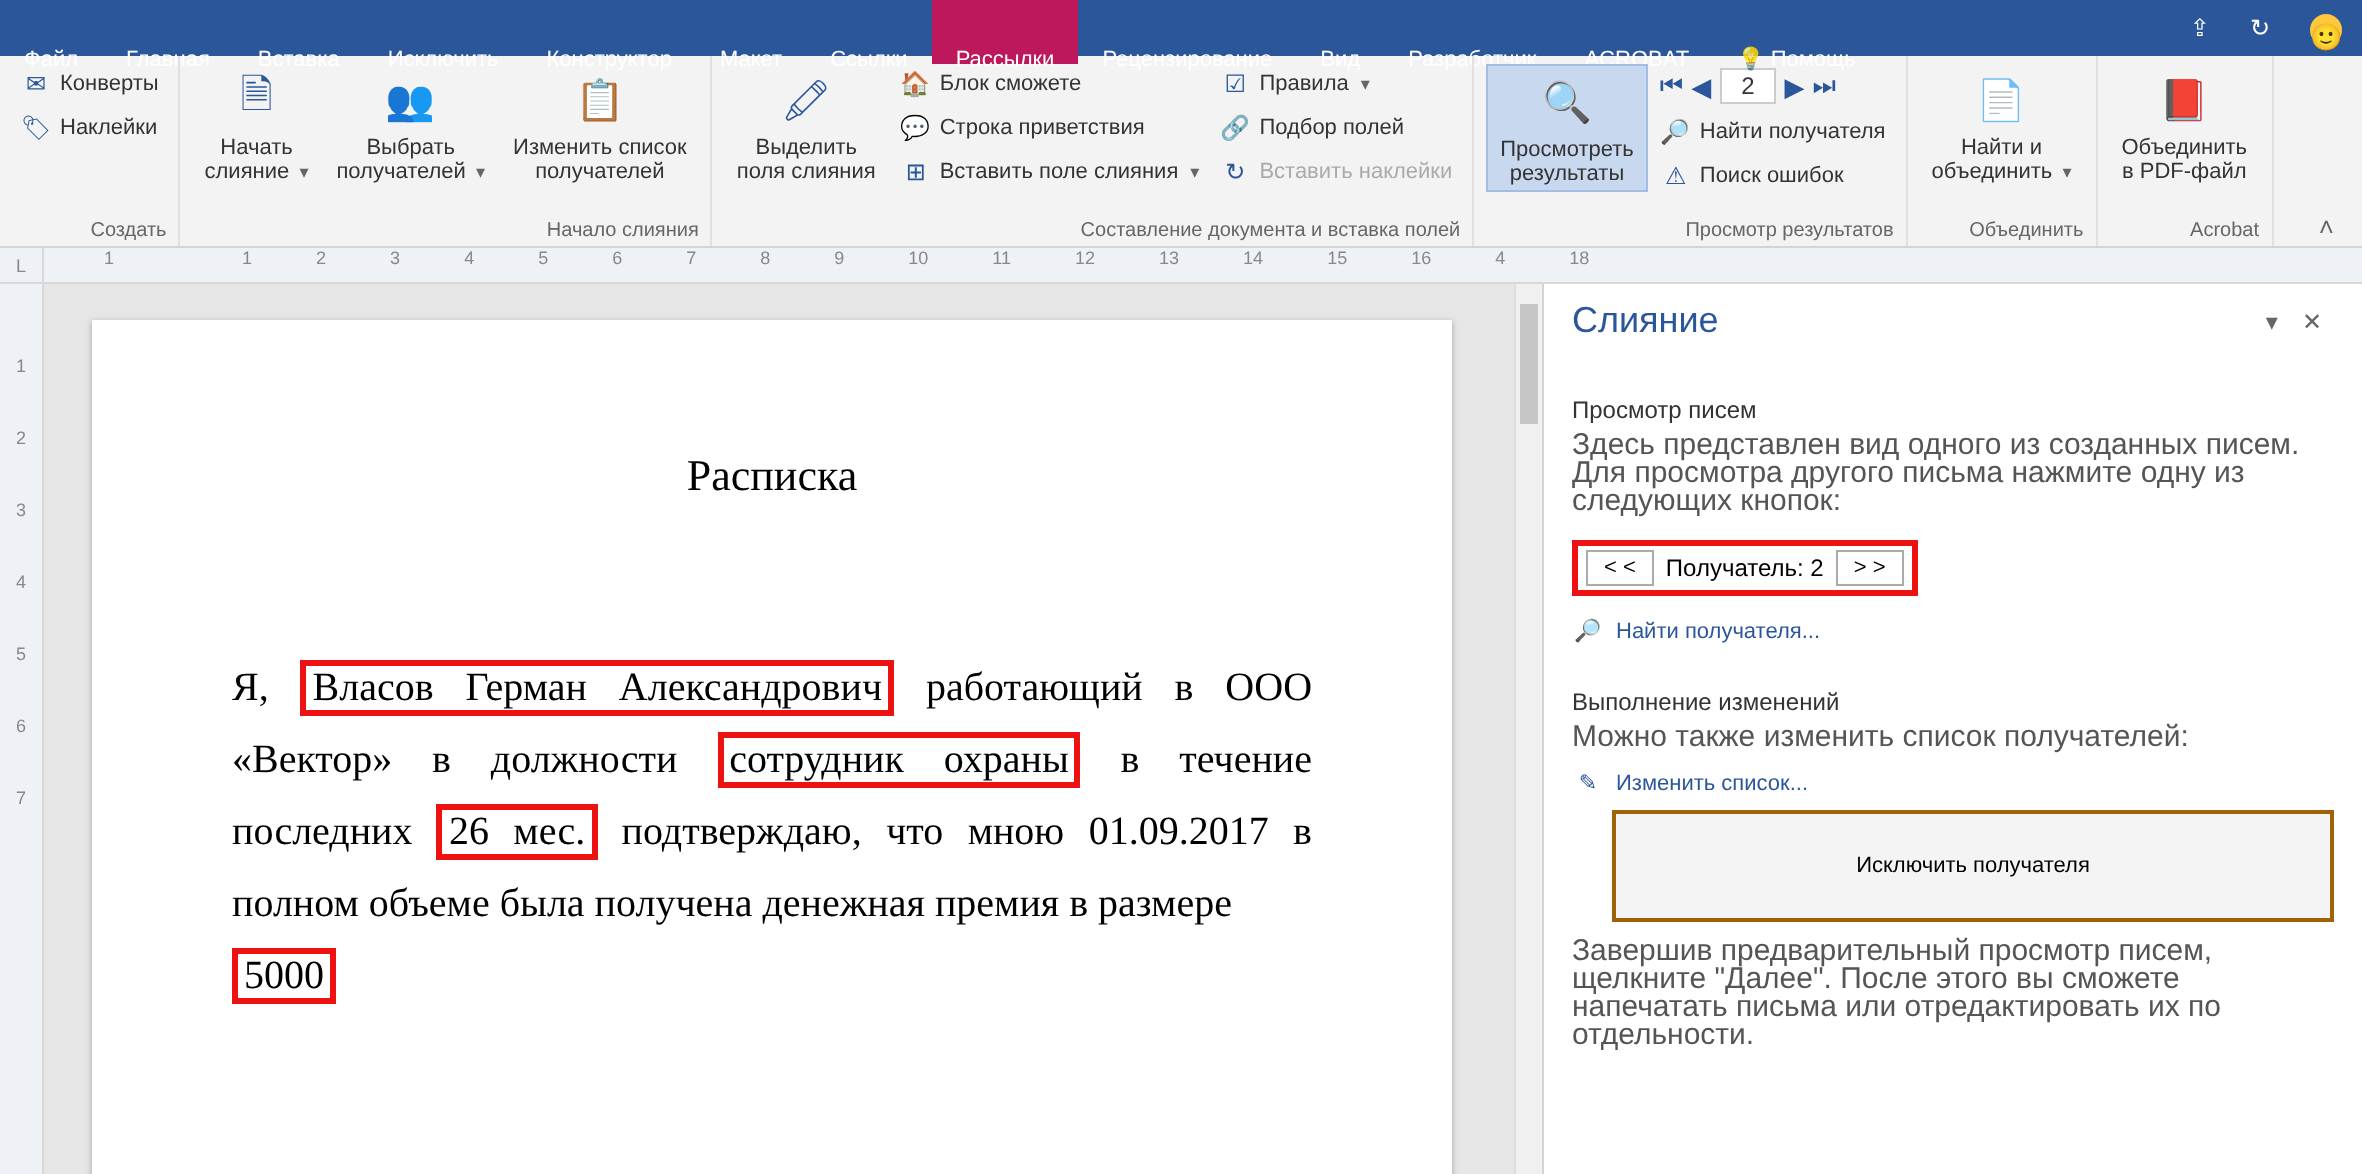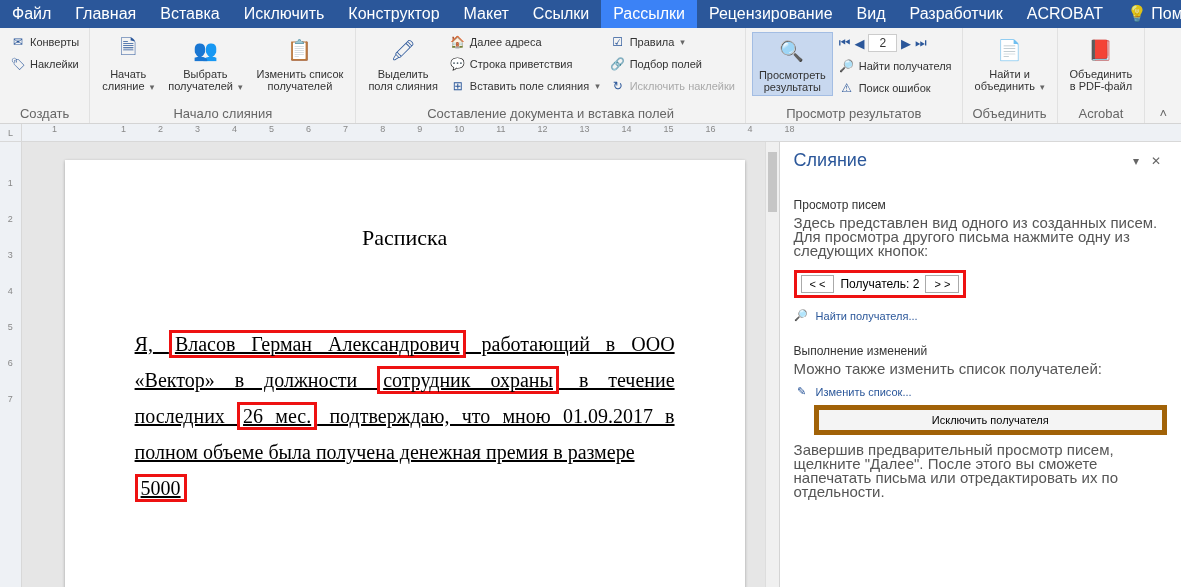--- a/index.html
+++ b/index.html
@@ -1,31 +1,31 @@
 <!DOCTYPE html>
 <html><head>
 <meta charset="utf-8">
 <style>
   * { box-sizing: border-box; margin: 0; padding: 0; }
   body { font-family: "Segoe UI", Tahoma, sans-serif; font-size: 12px; background: #fff; width: 1181px; height: 587px; overflow: hidden; }
 
   
   .tabs { display: flex; background: #2b579a; color: #fff; height: 28px; align-items: stretch; }
-  .tab { padding: 0 12px; line-height: 28px; cursor: pointer; font-size: 16px; white-space: nowrap; }
-  .tab.active { background: #3b82f6; }
+  .tab { padding: 16px 12px; line-height: 28px; cursor: pointer; font-size: 11px; white-space: nowrap; }
+  .tab.active { background: #be185d; }
   .tab-spacer { flex: 1; }
   .tab-icon { padding: 0 10px; line-height: 28px; }
   .smiley { width:16px; height:16px; border-radius:50%; background:#ffc83d; display:inline-block; vertical-align:middle; position:relative; }
   .smiley::before { content:"🙂"; font-size:13px; position:absolute; left:0; top:-2px; }
 
   
   .ribbon { display:flex; background:#f3f3f3; border-bottom:1px solid #d4d4d4; height: 96px; }
   .group { border-right:1px solid #e1e1e1; padding: 4px 6px 2px 6px; display:flex; flex-direction:column; }
   .group-body { display:flex; align-items:flex-start; gap:2px; flex:1; }
-  .group-label { text-align:center; font-size:13px; color:#666; margin-top:2px; }
+  .group-label { text-align:right; font-size:10px; color:#666; margin-top:2px; }
   .big-btn { display:flex; flex-direction:column; align-items:center; justify-content:flex-start; padding:2px 6px; cursor:pointer; min-width:48px; }
   .big-btn .icon-box { width:32px; height:32px; display:flex; align-items:center; justify-content:center; font-size:20px; color:#2b579a; }
   .big-btn .lab { font-size:11px; text-align:center; line-height:12px; margin-top:2px; color:#333; }
   .big-btn.active { background:#c8d8ef; border:1px solid #a3bde3; }
   .vlist { display:flex; flex-direction:column; gap:2px; }
   .line-btn { display:flex; align-items:center; gap:4px; padding:2px 4px; cursor:pointer; font-size:11px; color:#333; white-space:nowrap; }
   .line-btn.disabled { color:#aaa; }
   .line-btn .ic { width:16px; height:16px; display:inline-flex; align-items:center; justify-content:center; font-size:12px; color:#2b579a; }
   .dd { font-size:9px; color:#666; margin-left:2px; }
   .nav-box { display:flex; align-items:center; gap:4px; font-size:12px; color:#2b579a; padding:2px 4px; }
@@ -35,38 +35,38 @@
   
   .ruler-row { display:flex; background:#eef1f5; border-bottom:1px solid #d8d8d8; height:18px; font-size:9px; color:#888; }
   .ruler-corner { width:22px; border-right:1px solid #d8d8d8; text-align:center; line-height:18px; }
   .ruler { flex:1; position:relative; overflow:hidden; padding-left:30px; }
   .ruler-inner { display:flex; gap:32px; }
   .ruler-inner span { position:relative; }
 
   
   .workspace { display:flex; height:calc(587px - 28px - 96px - 18px); }
   .vruler { width:22px; background:#eef1f5; border-right:1px solid #d8d8d8; font-size:9px; color:#888; display:flex; flex-direction:column; align-items:center; gap:26px; padding-top:10px; }
-  .doc-area { flex:1; background:#e6e6e6; padding:18px 20px 0 43px; overflow:hidden; }
+  .doc-area { flex:1; background:#e6e6e6; padding:18px 20px 0 24px; overflow:hidden; }
   .page { background:#fff; width:680px; min-height:600px; box-shadow:0 1px 3px rgba(0,0,0,.3); padding: 60px 70px; font-family:"Times New Roman", serif; font-size:20px; color:#000; line-height:36px; }
   .doc-title { text-align:center; font-size:22px; margin-bottom:70px; }
-  .doc-body { text-align:justify;text-decoration:underline; }
+  .doc-body { text-align:justify; }
   .hl { border:3px solid #e11; padding:0 3px; }
 
   
   .panel { width:410px; border-left:1px solid #d4d4d4; background:#fff; display:flex; flex-direction:column; padding: 6px 14px 10px 14px; }
   .panel-head { display:flex; align-items:center; color:#2b579a; font-size:18px; padding:2px 0 8px 0; }
   .panel-head .sp { flex:1; }
   .panel-head .pic { font-size:12px; color:#666; cursor:pointer; padding:0 6px; }
   .panel h4 { font-size:12px; font-weight:400; margin:19px 0 4px 0; color:#333; }
   .panel p { font-size:15px; color:#555; line-height:14px; margin-bottom:6px; }
   .link { color:#2b579a; cursor:pointer; font-size:11px; display:flex; align-items:center; gap:6px; padding:3px 0; }
   .link .ic { width:16px; text-align:center; }
   .recip-row { display:flex; align-items:center; gap:6px; margin:6px 0 8px 0; border:3px solid #e11; padding:2px 4px; width:max-content; }
   .recip-btn { border:1px solid #aaa; background:#fff; padding:2px 8px; font-size:11px; cursor:pointer; }
-  .exclude-btn { border:5px solid #a16207; background:#f4f4f4; padding:4px 14px; font-size:11px; cursor:pointer; margin:4px 0 8px 20px; }
+  .exclude-btn { border:2px solid #a16207; background:#f4f4f4; padding:20px 14px; font-size:11px; cursor:pointer; margin:4px 0 8px 20px; }
 
   
   .doc-area-wrap { position:relative; flex:1; display:flex; }
   .vscroll { width:14px; background:#f0f0f0; border-left:1px solid #ddd; position:relative; }
   .vscroll .thumb { position:absolute; left:2px; right:2px; top:10px; height:60px; background:#c6c6c6; }
 </style>
 </head>
 <body>
 
 <div class="tabs">
@@ -127,21 +127,21 @@
 
   <div class="group">
     <div class="group-body">
       <div class="big-btn">
         <div class="icon-box">🖍</div>
         <div class="lab"><span>Выделить</span><br><span>поля слияния</span></div>
       </div>
       <div class="vlist">
         <div class="line-btn">
             <span class="ic">🏠</span>
-            <span>Далее адреса</span>
+            <span>Блок сможете</span>
           </div>
         <div class="line-btn">
             <span class="ic">💬</span>
             <span>Строка приветствия</span>
           </div>
         <div class="line-btn">
             <span class="ic">⊞</span>
             <span>Вставить поле слияния</span>
             <span class="dd">▾</span>
           </div>
@@ -151,21 +151,21 @@
             <span class="ic">☑</span>
             <span>Правила</span>
             <span class="dd">▾</span>
           </div>
         <div class="line-btn">
             <span class="ic">🔗</span>
             <span>Подбор полей</span>
           </div>
         <div class="line-btn disabled">
             <span class="ic">↻</span>
-            <span>Исключить наклейки</span>
+            <span>Вставить наклейки</span>
           </div>
       </div>
     </div>
     <div class="group-label">Составление документа и вставка полей</div>
   </div>
 
   <div class="group">
     <div class="group-body">
       <div class="big-btn active">
         <div class="icon-box">🔍</div>

